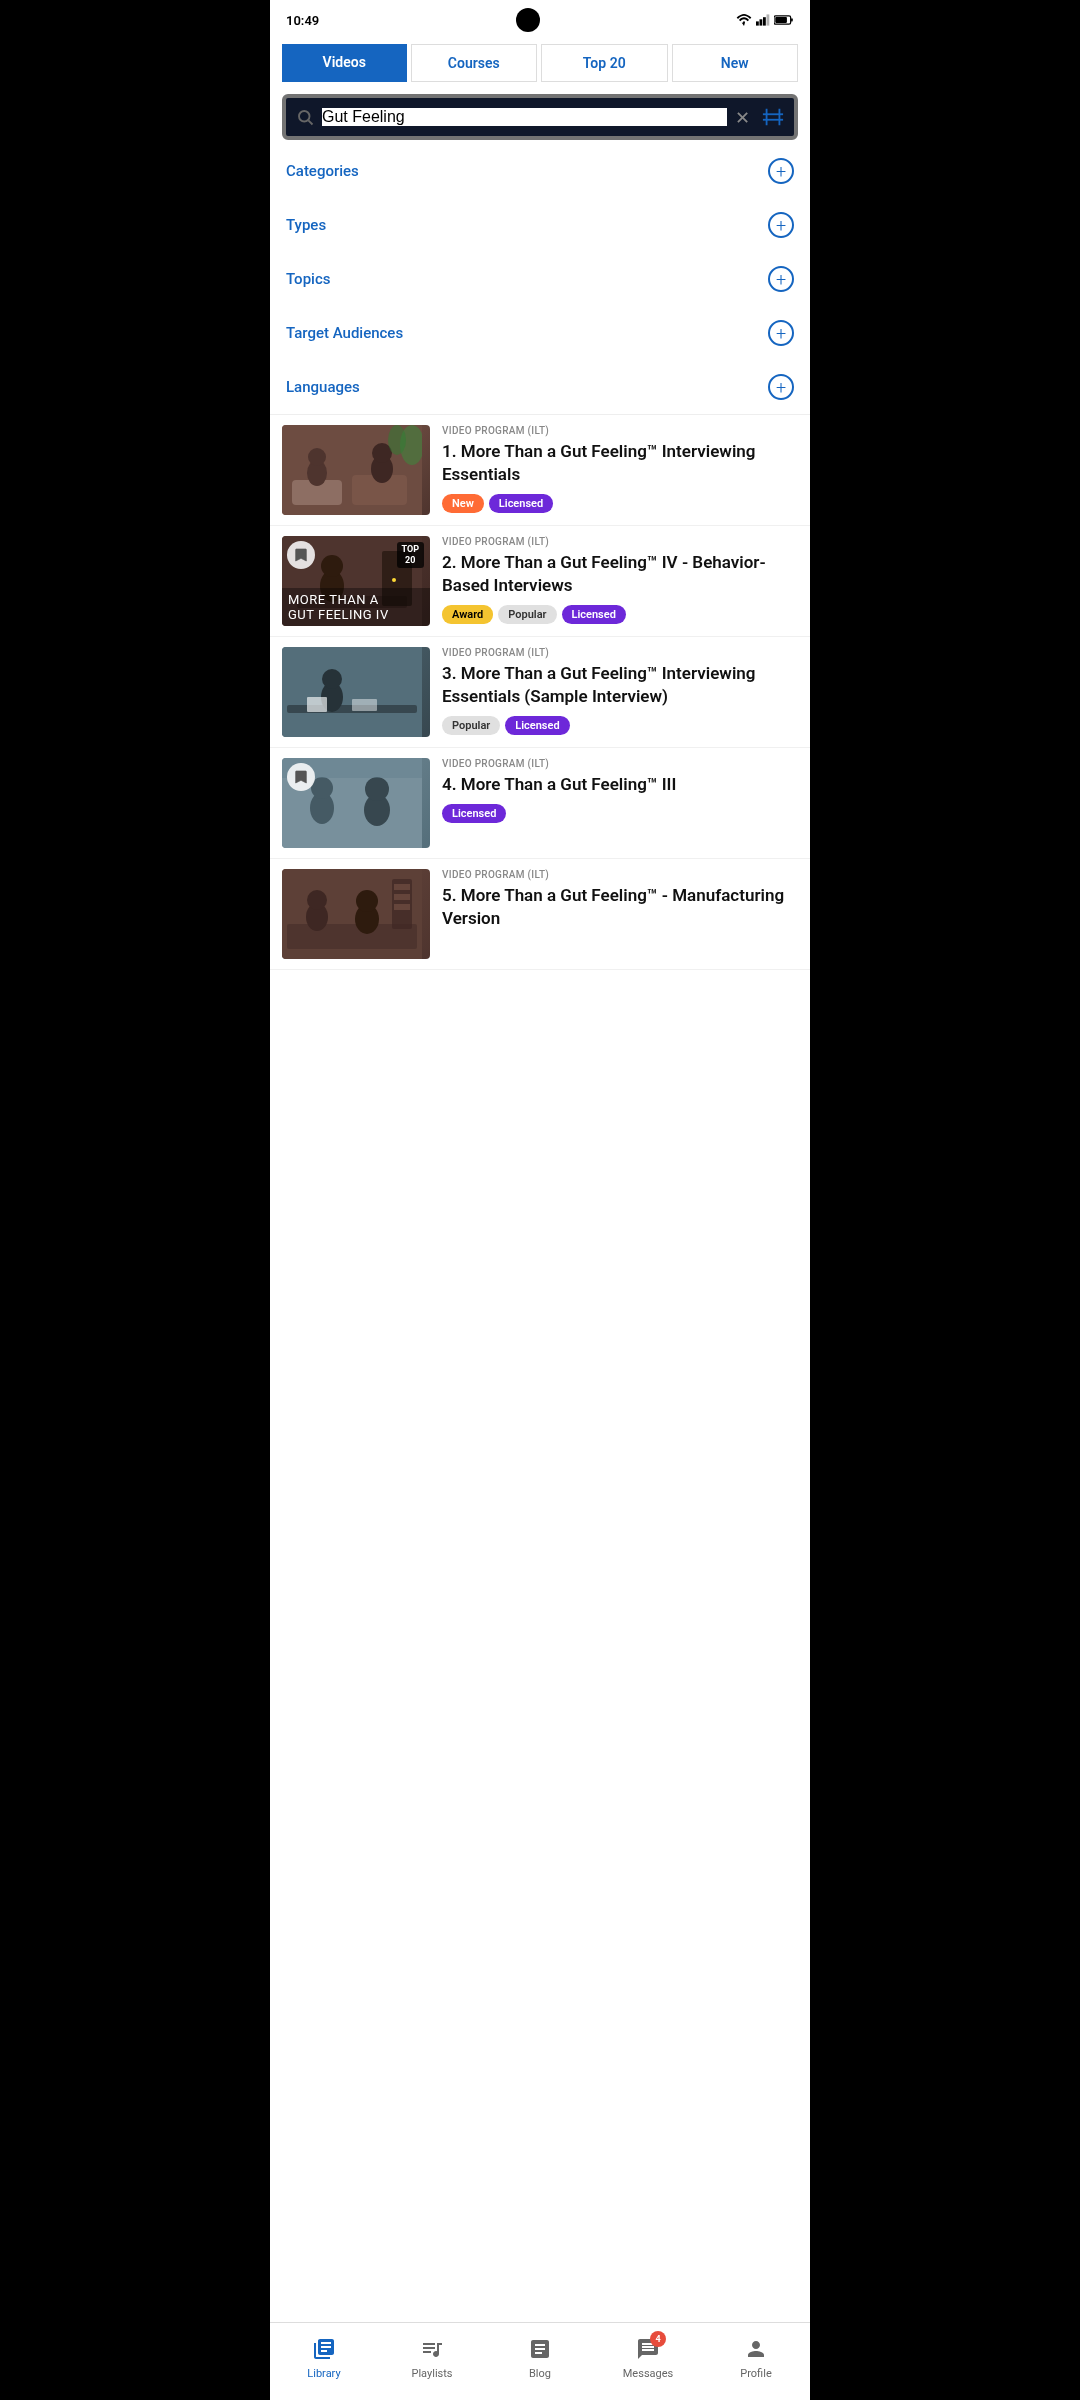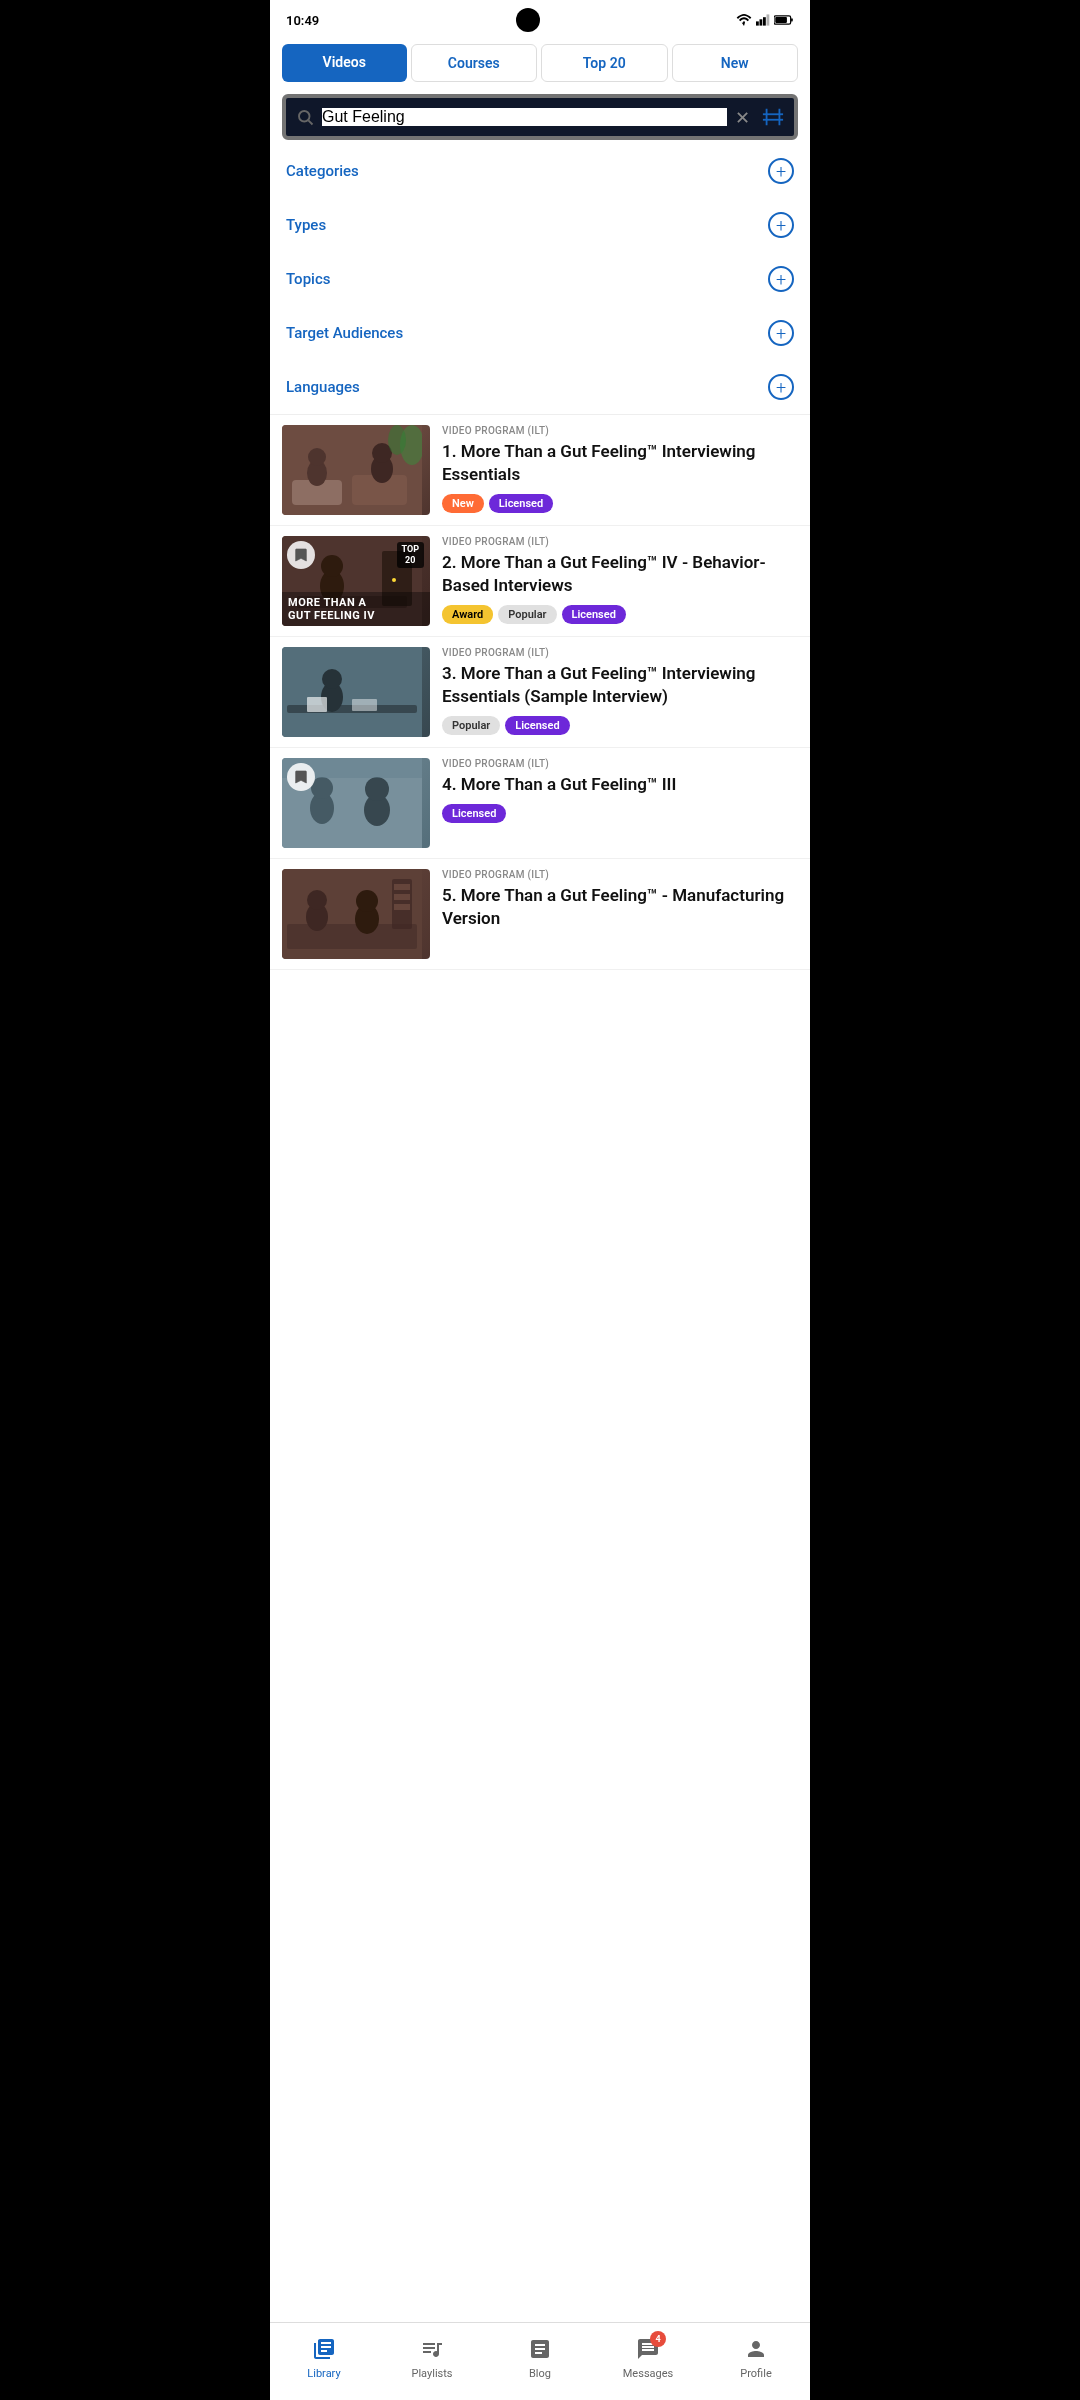--- a/index.html
+++ b/index.html
@@ -52,21 +52,21 @@
     .top-tabs {
       display: flex;
       padding: 8px 12px;
       gap: 4px;
       background: #fff;
     }
     .top-tab {
       flex: 1;
       text-align: center;
       padding: 10px 4px;
-      border-radius: 6px;
+      border-radius: 0;
       font-size: 14px;
       font-weight: 600;
       cursor: pointer;
     }
     .top-tab.active {
       background: #1565C0;
       color: #fff;
     }
     .top-tab.inactive {
       background: transparent;
@@ -167,24 +167,24 @@
     .thumb-3 { background: linear-gradient(135deg, #546E7A 0%, #37474F 100%); }
     .thumb-4 { background: linear-gradient(135deg, #78909C 0%, #546E7A 100%); }
     .thumb-5 { background: linear-gradient(135deg, #6D4C41 0%, #4E342E 100%); }
 
     .thumb-overlay-text {
       position: absolute;
       bottom: 0;
       left: 0;
       right: 0;
       padding: 4px 6px;
-      font-size: 11px;
+      font-size: 13px;
       color: #fff;
       background: rgba(0,0,0,0.35);
-      font-weight: 700;
+      font-weight: 400;
       text-transform: uppercase;
       letter-spacing: 0.5px;
     }
 
     .top20-badge {
       position: absolute;
       top: 6px;
       right: 6px;
       background: rgba(0,0,0,0.75);
       color: #fff;

